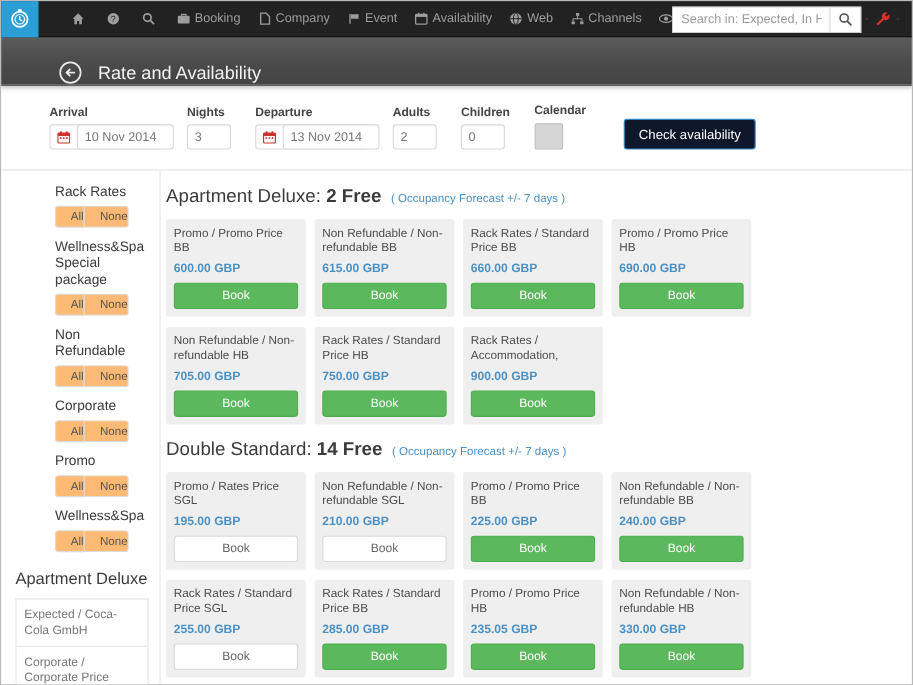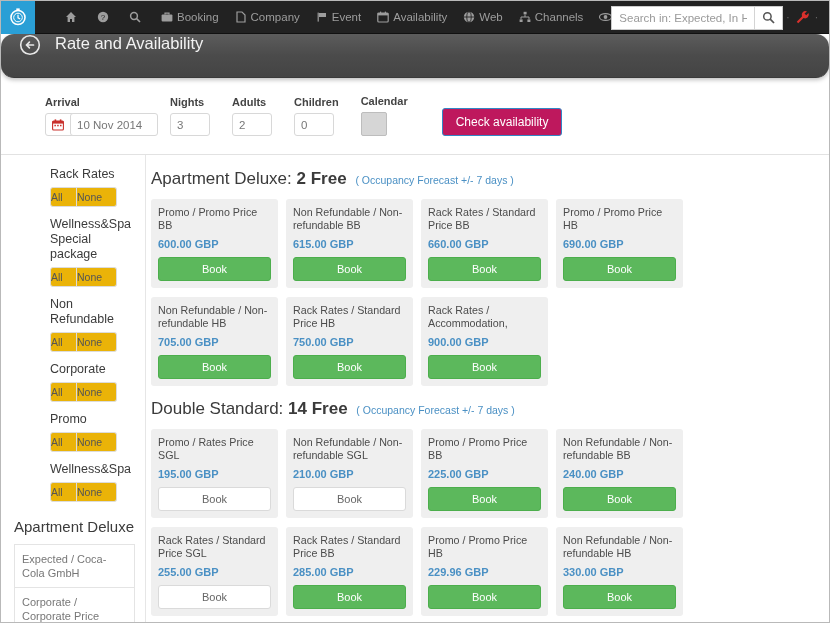--- a/index.html
+++ b/index.html
@@ -79,25 +79,24 @@
     display: flex; align-items: center; justify-content: center;
     cursor: pointer;
   }
   .nav-dot { color: #6b6b6b; font-size: 10px; padding: 0 3px; }
   .wrench { padding: 0 2px; display: flex; align-items: center; cursor: pointer; }
 
   
   .pagehead {
     height: 44px;
     background: linear-gradient(to bottom, #5c5c5c 0%, #4b4b4b 50%, #444 100%);
-    display: flex; align-items: flex-start;
-    padding-left: 18px;
+    display: flex; align-items: flex-end;
+    padding-left: 52px;
     border-bottom: 1px solid #3a3a3a;
     box-shadow: 0 2px 4px rgba(0,0,0,.25);
-    border-radius: 13px;
   }
   .back-btn {
     width: 22px; height: 22px;
     flex: 0 0 auto;
     margin-right: 14px;
     cursor: pointer;
   }
   .pagehead h1 {
     margin: 0;
     font-size: 16.5px;
@@ -155,21 +154,21 @@
   .w-adults input { width: 40px; }
   .w-children input { width: 40px; }
   .cal-box {
     width: 26px; height: 24px;
     background: #d6d6d6;
     border: 1px solid #bdbdbd;
     border-radius: 2px;
     cursor: pointer;
   }
   .btn-check {
-    background: #be185d;
+    background: #0f172a;
     border: 1px solid #3286c6;
     color: #fff;
     font-size: 12px;
     font-family: "Liberation Sans", sans-serif;
     padding: 6px 13px;
     border-radius: 3px;
     cursor: pointer;
     margin-left: 12px;
     margin-bottom: 0;
   }
@@ -186,26 +185,26 @@
   .filter-title {
     font-size: 12.5px;
     color: #3b3b3b;
     line-height: 15px;
     margin-bottom: 5px;
   }
   .btn-group { display: flex; }
   .btn-sm {
     font-size: 10.5px;
     color: #555;
-    background: #eab308;
+    background: #fdba74;
     border: 1px solid #dcdcdc;
     padding: 3px 0;
     cursor: pointer;
     font-family: "Liberation Sans", sans-serif;
-    text-align: left;
+    text-align: right;
   }
   .btn-all { width: 27px; border-radius: 3px 0 0 3px; }
   .btn-none { width: 40px; border-left: 0; border-radius: 0 3px 3px 0; }
 
   .sb-roomtitle {
     font-size: 15px;
     color: #3b3b3b;
     line-height: 18px;
     margin: 16px 0 8px 0;
   }
@@ -462,20 +461,37 @@
         </span>
         <input type="text" value="10 Nov 2014" style="">
       </div>
     </div>
 
     <div class="field w-nights">
       <span class="field-label">Nights</span>
       <input type="text" value="3" style="">
     </div>
 
+    <div class="field">
+      <span class="field-label">Departure</span>
+      <div class="date-wrap">
+        <span class="cal-ico">
+          <svg width="12" height="12" viewBox="0 0 12 12">
+              <rect x="0.6" y="2" width="10.8" height="9" rx="1" fill="#ffffff" stroke="#c9302c" stroke-width="1.1"></rect>
+              <rect x="0.6" y="2" width="10.8" height="2.6" fill="#c9302c"></rect>
+              <rect x="2.6" y="0.4" width="1.6" height="2.4" fill="#c9302c"></rect>
+              <rect x="7.8" y="0.4" width="1.6" height="2.4" fill="#c9302c"></rect>
+              <rect x="2.4" y="5.8" width="1.5" height="1.5" fill="#c9302c"></rect>
+              <rect x="5.2" y="5.8" width="1.5" height="1.5" fill="#c9302c"></rect>
+              <rect x="8" y="5.8" width="1.5" height="1.5" fill="#c9302c"></rect>
+            </svg>
+        </span>
+        <input type="text" value="13 Nov 2014" style="">
+      </div>
+    </div>
 
     <div class="field w-adults">
       <span class="field-label">Adults</span>
       <input type="text" value="2" style="">
     </div>
 
     <div class="field w-children">
       <span class="field-label">Children</span>
       <input type="text" value="0" style="">
     </div>
@@ -641,21 +657,21 @@
           </div>
 
           <div class="rate-card">
             <div class="rate-name">Rack Rates / Standard Price BB</div>
             <div class="rate-price">285.00 GBP</div>
             <button class="book-btn green">Book</button>
           </div>
 
           <div class="rate-card">
             <div class="rate-name">Promo / Promo Price HB</div>
-            <div class="rate-price">229.96 GBP</div>
+            <div class="rate-price">235.05 GBP</div>
             <button class="book-btn green">Book</button>
           </div>
 
           <div class="rate-card">
             <div class="rate-name">Non Refundable / Non-refundable HB</div>
             <div class="rate-price">330.00 GBP</div>
             <button class="book-btn green">Book</button>
           </div>
 
           <div class="rate-card">

